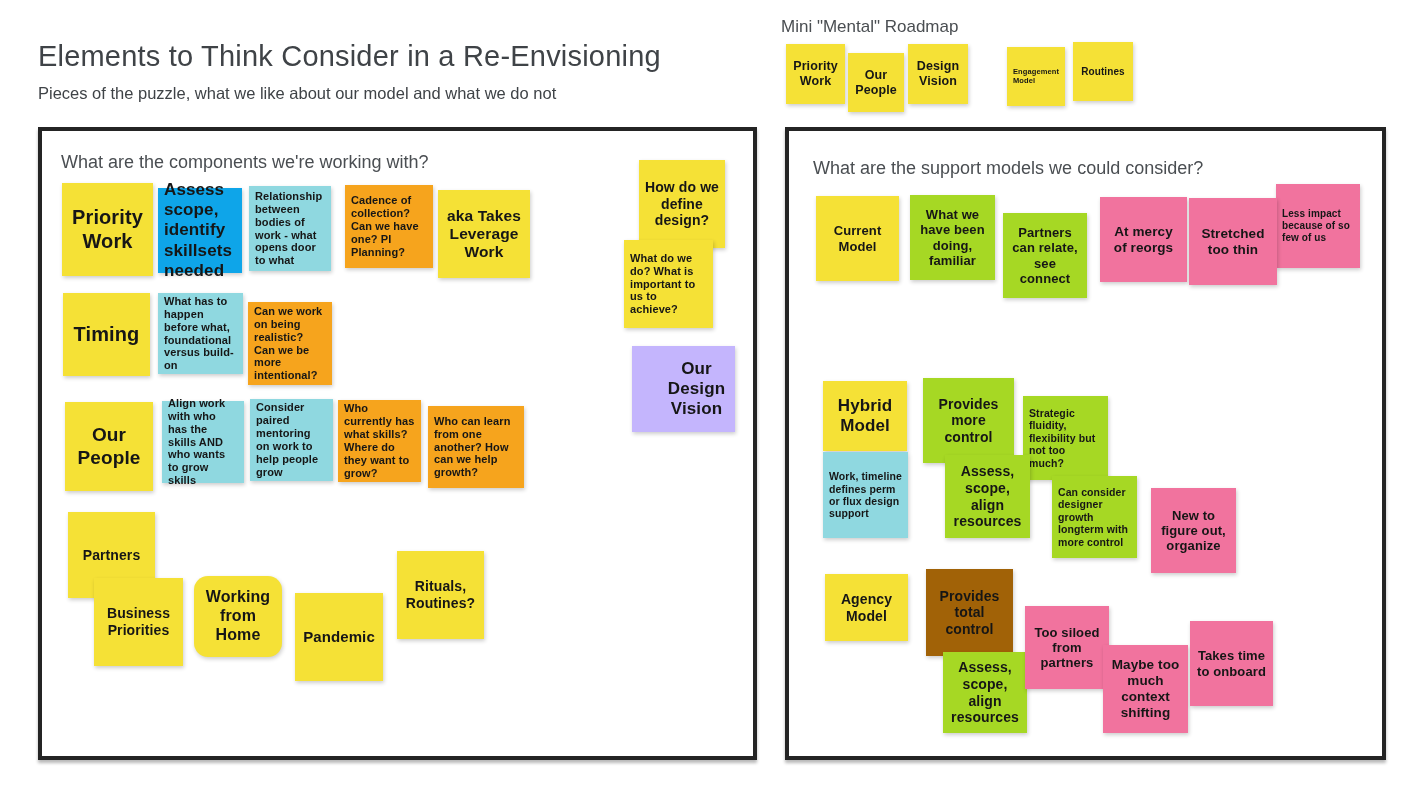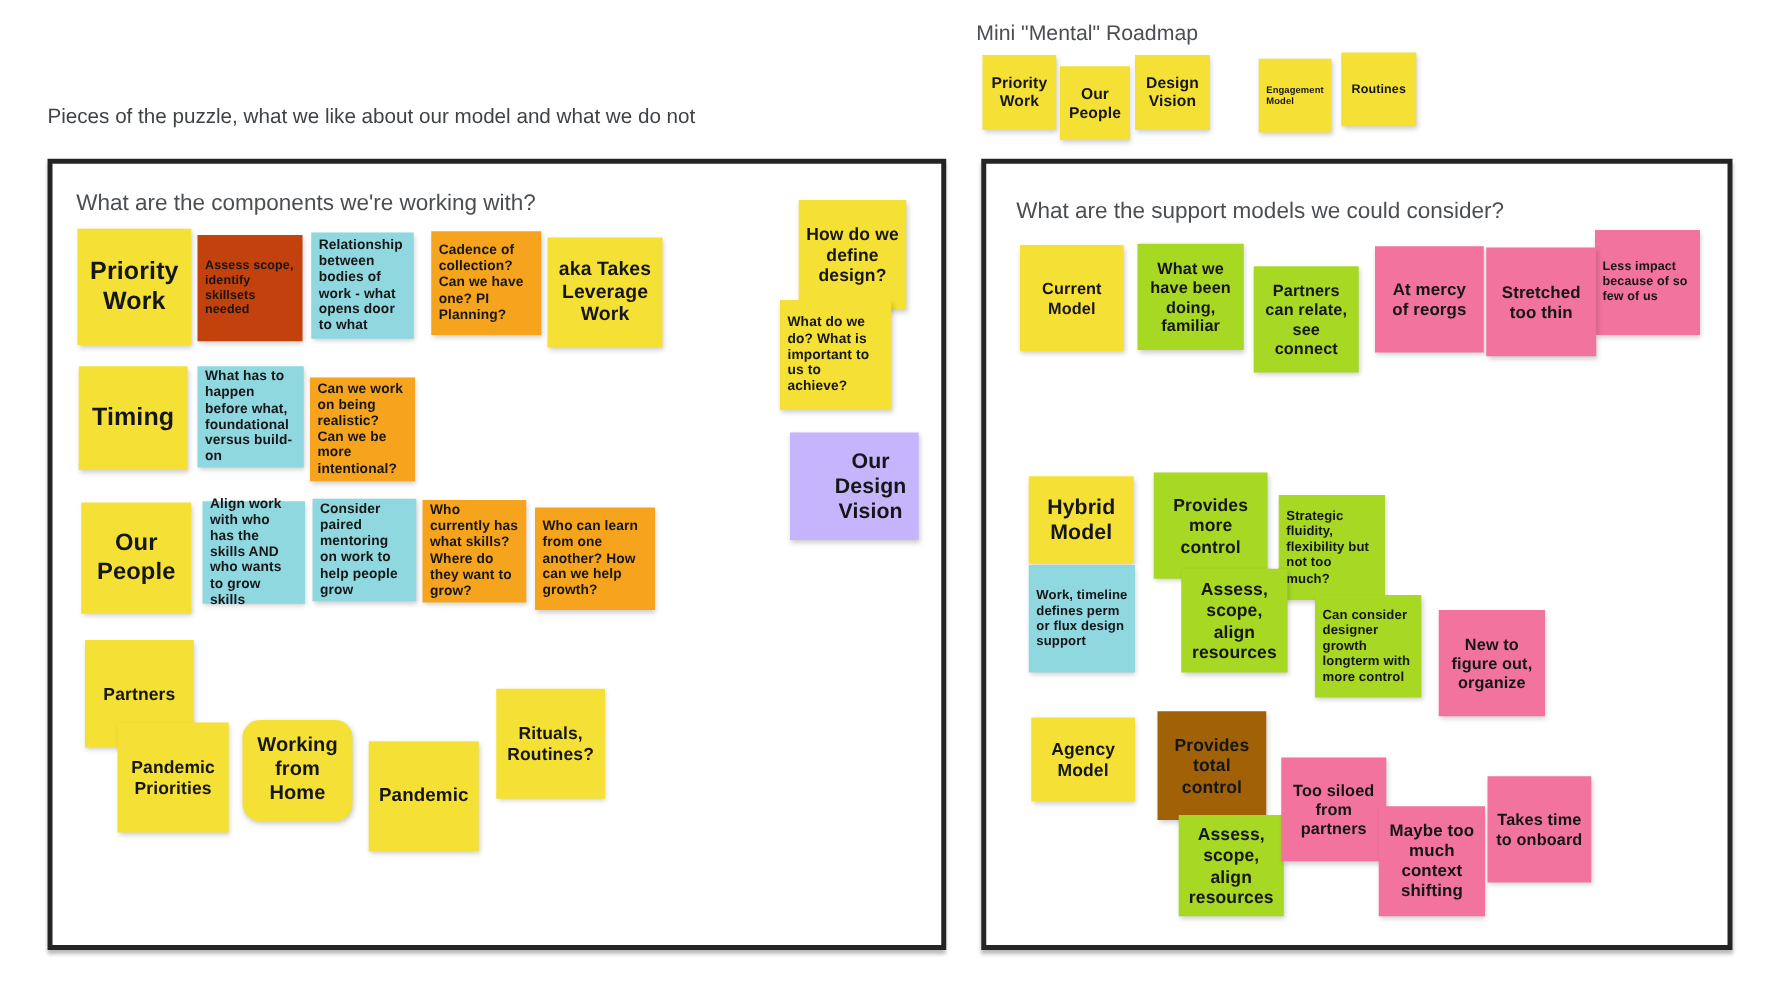--- a/index.html
+++ b/index.html
@@ -53,20 +53,21 @@
     letter-spacing:0.1px;
   }
   .note.center{text-align:center;}
   .note.left{text-align:left;justify-content:flex-start;}
 </style>
 </head>
 <body>
 
 <div id="board">
 
+  <div class="page-title">Elements to Think Consider in a Re-Envisioning</div>
   <div class="page-subtitle">Pieces of the puzzle, what we like about our model and what we do not</div>
 
   <div class="mini-label">Mini "Mental" Roadmap</div>
   <div class="note-layer">
       <div class="note center" style="left: 786px; top: 44px; width: 59px; height: 60px; background: rgb(245, 225, 54); font-size: 12.5px;">Priority Work</div>
       <div class="note center" style="left: 848px; top: 53px; width: 56px; height: 59px; background: rgb(245, 225, 54); font-size: 12.5px;">Our People</div>
       <div class="note center" style="left: 908px; top: 44px; width: 60px; height: 60px; background: rgb(245, 225, 54); font-size: 12.5px;">Design Vision</div>
       <div class="note left" style="left: 1007px; top: 47px; width: 58px; height: 59px; background: rgb(245, 225, 54); font-size: 7.5px;">Engagement Model</div>
       <div class="note center" style="left: 1073px; top: 42px; width: 60px; height: 59px; background: rgb(245, 225, 54); font-size: 10px;">Routines</div>
     </div>
@@ -74,34 +75,34 @@
   <div class="frame" id="left-frame">
     <div class="frame-title">What are the components we're working with?</div>
   </div>
 
   <div class="frame" id="right-frame">
     <div class="frame-title">What are the support models we could consider?</div>
   </div>
 
   <div class="note-layer">
       <div class="note center" style="left: 62px; top: 183px; width: 91px; height: 93px; background: rgb(245, 225, 54); font-size: 20px;">Priority Work</div>
-      <div class="note left" style="left: 158px; top: 188px; width: 84px; height: 85px; background: #c2410c; font-size: 10px;">Assess scope, identify skillsets needed</div>
+      <div class="note left" style="left: 158px; top: 188px; width: 84px; height: 85px; background: #0ea5e9; font-size: 17px;">Assess scope, identify skillsets needed</div>
       <div class="note left" style="left: 249px; top: 186px; width: 82px; height: 85px; background: rgb(143, 216, 224); font-size: 11px;">Relationship between bodies of work - what opens door to what</div>
       <div class="note left" style="left: 345px; top: 185px; width: 88px; height: 83px; background: rgb(246, 164, 29); font-size: 11px;">Cadence of collection? Can we have one? PI Planning?</div>
       <div class="note center" style="left: 438px; top: 190px; width: 92px; height: 88px; background: rgb(245, 225, 54); font-size: 15.5px;">aka Takes Leverage Work</div>
       <div class="note center" style="left: 63px; top: 293px; width: 87px; height: 83px; background: rgb(245, 225, 54); font-size: 20px;">Timing</div>
       <div class="note left" style="left: 158px; top: 293px; width: 85px; height: 81px; background: rgb(143, 216, 224); font-size: 11px;">What has to happen before what, foundational versus build-on</div>
       <div class="note left" style="left: 248px; top: 302px; width: 84px; height: 83px; background: rgb(246, 164, 29); font-size: 11px;">Can we work on being realistic? Can we be more intentional?</div>
       <div class="note center" style="left: 65px; top: 402px; width: 88px; height: 89px; background: rgb(245, 225, 54); font-size: 19px;">Our People</div>
       <div class="note left" style="left: 162px; top: 401px; width: 82px; height: 82px; background: rgb(143, 216, 224); font-size: 11px;">Align work with who has the skills AND who wants to grow skills</div>
       <div class="note left" style="left: 250px; top: 399px; width: 83px; height: 82px; background: rgb(143, 216, 224); font-size: 11px;">Consider paired mentoring on work to help people grow</div>
       <div class="note left" style="left: 338px; top: 400px; width: 83px; height: 82px; background: rgb(246, 164, 29); font-size: 11px;">Who currently has what skills? Where do they want to grow?</div>
       <div class="note left" style="left: 428px; top: 406px; width: 96px; height: 82px; background: rgb(246, 164, 29); font-size: 11px;">Who can learn from one another? How can we help growth?</div>
       <div class="note center" style="left: 68px; top: 512px; width: 87px; height: 86px; background: rgb(245, 225, 54); font-size: 14px;">Partners</div>
-      <div class="note center" style="left: 94px; top: 578px; width: 89px; height: 88px; background: rgb(245, 225, 54); font-size: 14px;">Pandemic Priorities</div>
+      <div class="note center" style="left: 94px; top: 578px; width: 89px; height: 88px; background: rgb(245, 225, 54); font-size: 14px;">Business Priorities</div>
       <div class="note center" style="left: 194px; top: 576px; width: 88px; height: 81px; background: rgb(245, 225, 54); font-size: 16px; border-radius: 14px;">Working from Home</div>
       <div class="note center" style="left: 295px; top: 593px; width: 88px; height: 88px; background: rgb(245, 225, 54); font-size: 15px;">Pandemic</div>
       <div class="note center" style="left: 397px; top: 551px; width: 87px; height: 88px; background: rgb(245, 225, 54); font-size: 14px;">Rituals, Routines?</div>
       <div class="note center" style="left: 639px; top: 160px; width: 86px; height: 88px; background: rgb(245, 225, 54); font-size: 14px;">How do we define design?</div>
       <div class="note left" style="left: 624px; top: 240px; width: 89px; height: 88px; background: rgb(245, 225, 54); font-size: 11px;">What do we do? What is important to us to achieve?</div>
       <div class="note center" style="left: 632px; top: 346px; width: 103px; height: 86px; background: #c4b5fd; font-size: 17px; padding-left: 32px;">Our Design Vision</div>
     </div>
   <div class="note-layer">
       <div class="note center" style="left: 816px; top: 196px; width: 83px; height: 85px; background: rgb(245, 225, 54); font-size: 13px;">Current Model</div>
       <div class="note center" style="left: 910px; top: 195px; width: 85px; height: 85px; background: rgb(166, 216, 36); font-size: 13px;">What we have been doing, familiar</div>

